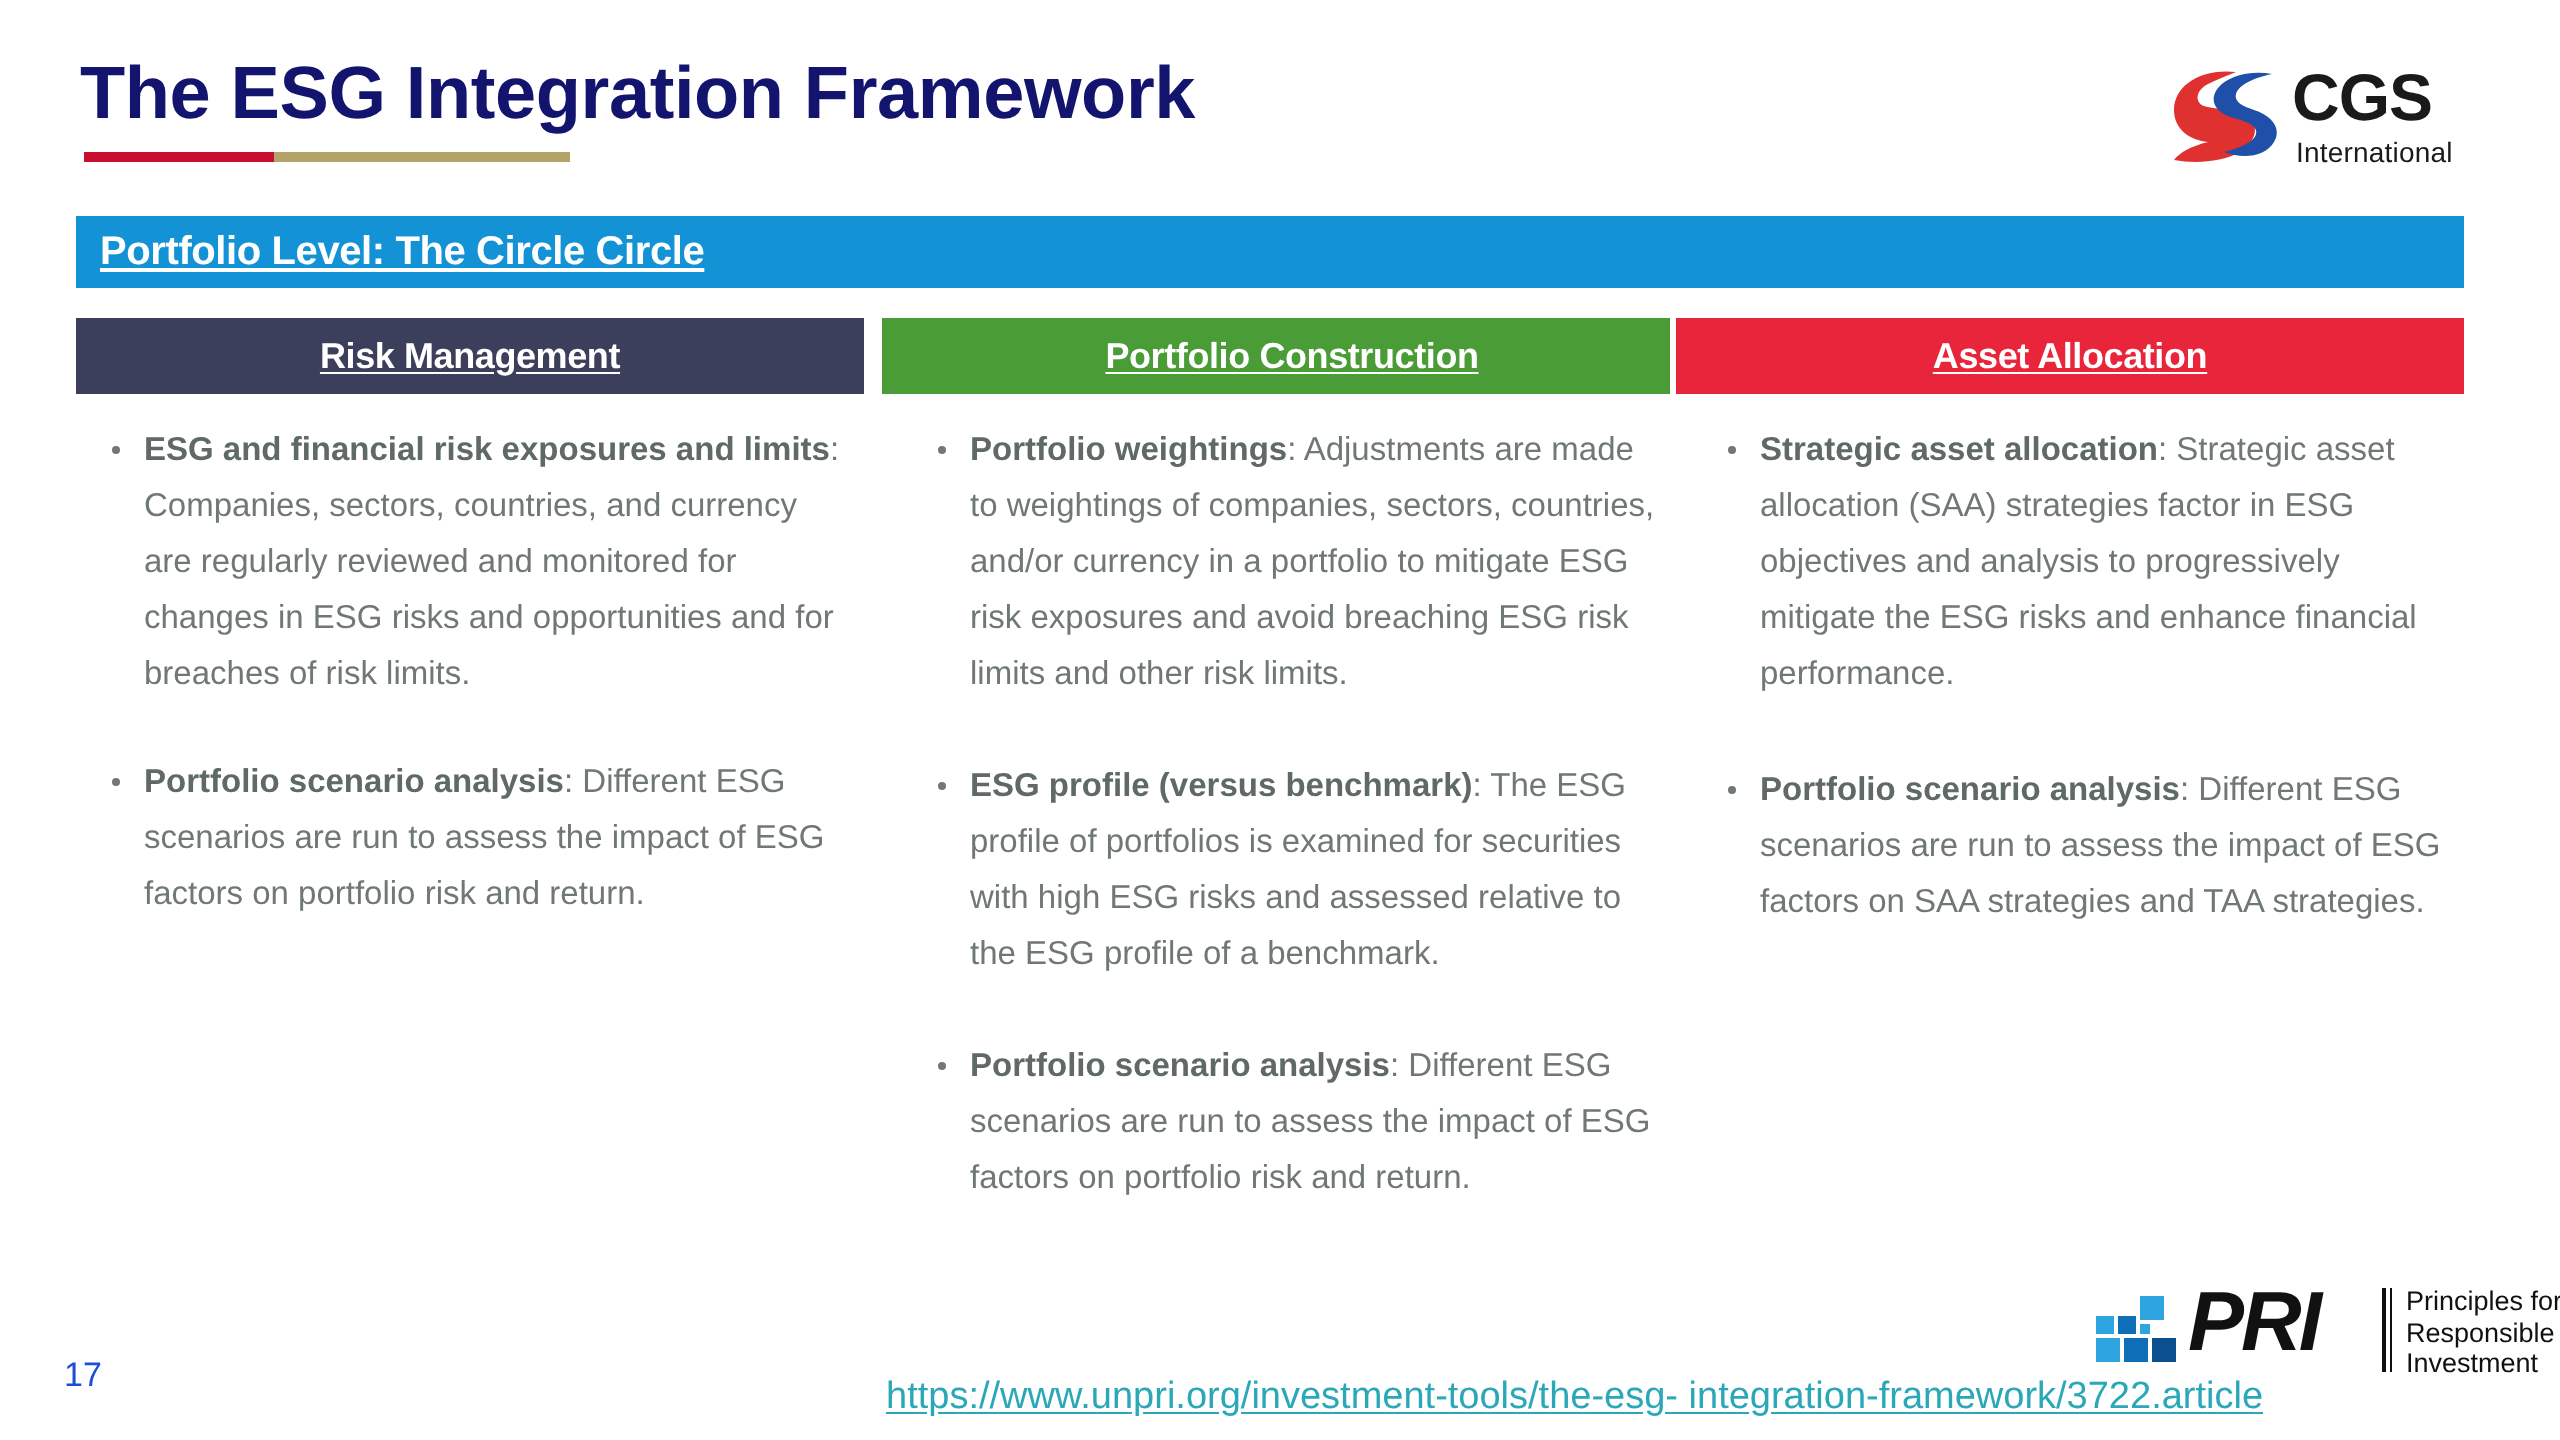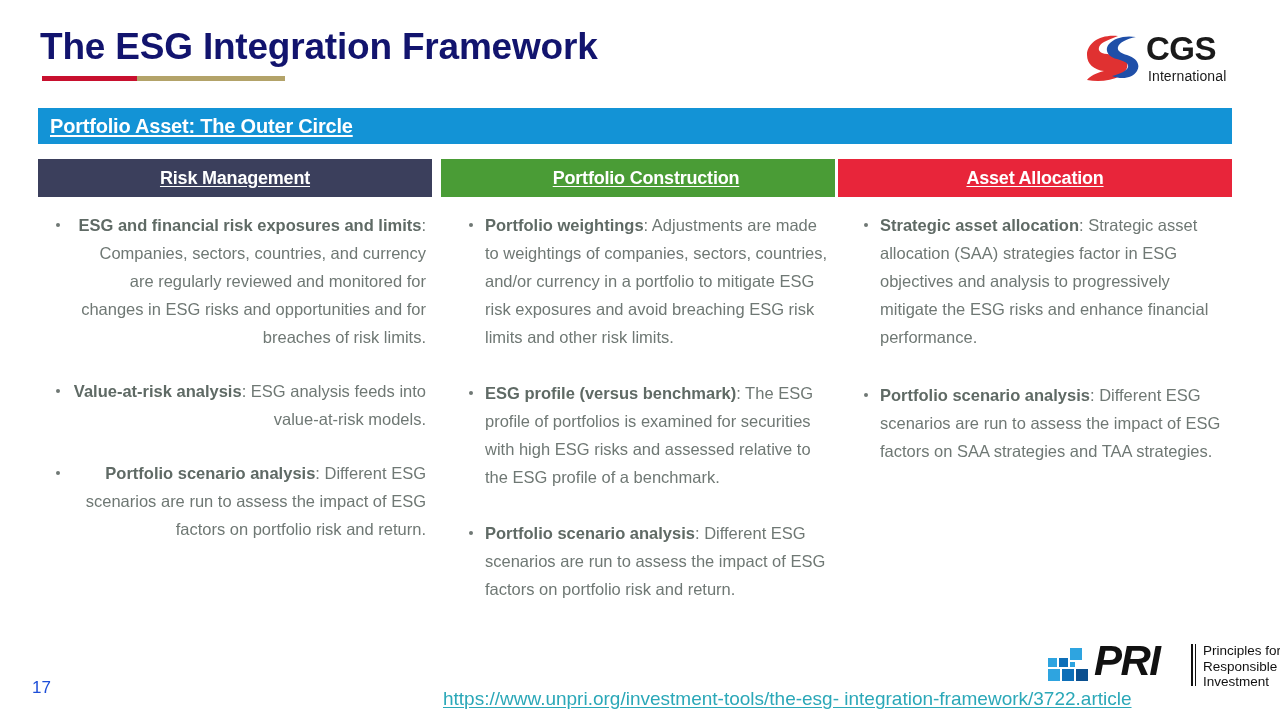--- a/index.html
+++ b/index.html
@@ -75,21 +75,21 @@
     color:#6f7874;
   }
   .bullet::before {
     content:"";
     position:absolute; left:6px; top:12px;
     width:4px; height:4px; border-radius:50%;
     background:#6f7874;
   }
   .bullet b { color:#5f6a65; font-weight:bold; }
 
-  .col-0 .bullets { padding-left:12px; padding-right:6px;text-align:right; }
+  .col-0 .bullets { padding-left:12px; padding-right:6px; }
   .col-1 .bullets { padding-left:22px; padding-right:6px; }
   .col-2 .bullets { padding-left:20px; padding-right:6px; }
 
   .col-1 .bullet { margin-bottom:28px; }
   .col-2 .bullet { margin-bottom:30px; }
 
   
   #pri-logo { position:absolute; left:1048px; top:644px; width:232px; height:50px; }
   #pri-squares { position:absolute; left:0; top:4px; width:44px; height:40px; }
   #pri-squares i { position:absolute; display:block; }
@@ -130,35 +130,32 @@
 <div id="cgs-logo">
   <svg id="cgs-mark" viewBox="0 0 56 50">
     <path d="M34 3 C16 1 3 10 3 22 C3 31 10 37 20 38 C12 40 6 43 3 47 C14 49 27 48 36 43 C44 38 46 30 40 25 C35 21 24 22 18 20 C13 18 14 12 20 9 C24 7 29 5 34 3 Z" fill="#E03131"></path>
     <path d="M52 4 C41 2 30 5 25 11 C20 17 24 24 33 26 C40 28 45 30 44 34 C43 38 36 41 28 43 C38 47 49 45 53 38 C57 31 52 25 43 22 C37 20 33 18 34 14 C35 10 42 6 52 4 Z" fill="#1F4FA8"></path>
   </svg>
   <div id="cgs-word">CGS</div>
   <div id="cgs-sub">International</div>
 </div>
 
 <div id="banner" style="background: rgb(19, 147, 214);">
-  <div id="banner-text">Portfolio Asset: The Outer Circle</div>
+  <div id="banner-text">Portfolio Level: The Circle Circle</div>
 </div>
 
 <div id="columns">
 
   <div class="col col-0">
     <div class="col-head" style="background: rgb(59, 63, 92);">
       <span>Risk Management</span>
     </div>
     <div class="bullets">
       <div class="bullet">
         <b>ESG and financial risk exposures and limits</b><span>: Companies, sectors, countries, and currency are regularly reviewed and monitored for changes in ESG risks and opportunities and for breaches of risk limits.</span>
-      </div>
-      <div class="bullet">
-        <b>Value-at-risk analysis</b><span>: ESG analysis feeds into value-at-risk models.</span>
       </div>
       <div class="bullet">
         <b>Portfolio scenario analysis</b><span>: Different ESG scenarios are run to assess the impact of ESG factors on portfolio risk and return.</span>
       </div>
     </div>
   </div>
 
   <div class="col col-1">
     <div class="col-head" style="background: rgb(74, 156, 54); padding-left: 16px;">
       <span>Portfolio Construction</span>

